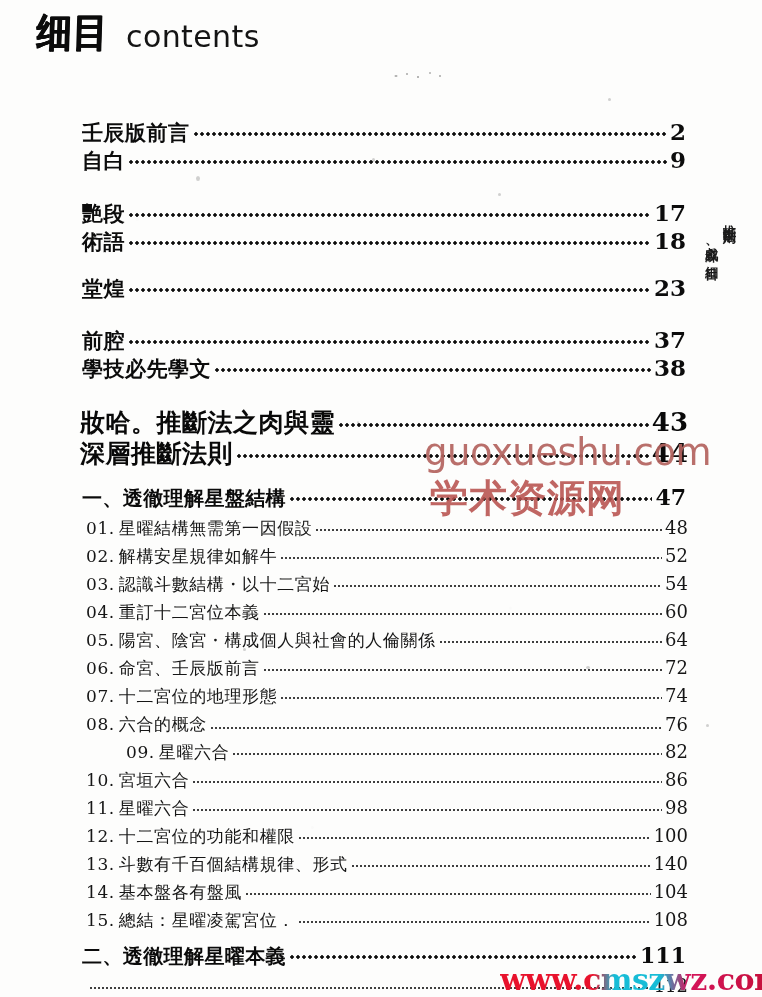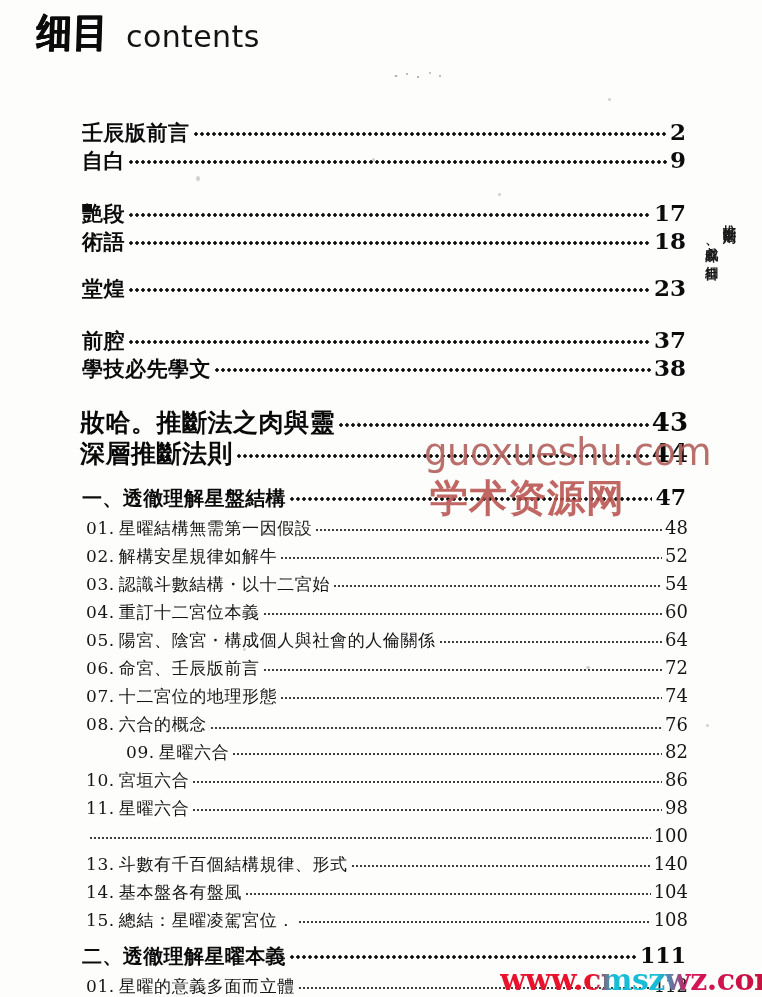--- a/index.html
+++ b/index.html
@@ -272,20 +272,21 @@
         <span class="label"><span class="num">10.</span><span>宮垣六合</span></span>
         <span class="leader fine"></span>
         <span class="pageno">86</span>
       </div>
       <div class="row lvl-item" style="left: 86px; right: 74px; top: 797px;">
         <span class="label"><span class="num">11.</span><span>星曜六合</span></span>
         <span class="leader fine"></span>
         <span class="pageno">98</span>
       </div>
       <div class="row lvl-item" style="left: 86px; right: 74px; top: 825px;">
+        <span class="label"><span class="num">12.</span><span>十二宮位的功能和權限</span></span>
         <span class="leader fine"></span>
         <span class="pageno">100</span>
       </div>
       <div class="row lvl-item" style="left: 86px; right: 74px; top: 853px;">
         <span class="label"><span class="num">13.</span><span>斗數有千百個結構規律、形式</span></span>
         <span class="leader fine"></span>
         <span class="pageno">140</span>
       </div>
       <div class="row lvl-item" style="left: 86px; right: 74px; top: 881px;">
         <span class="label"><span class="num">14.</span><span>基本盤各有盤風</span></span>
@@ -296,21 +297,20 @@
         <span class="label"><span class="num">15.</span><span>總結：星曜凌駕宮位．</span></span>
         <span class="leader fine"></span>
         <span class="pageno">108</span>
       </div>
       <div class="row lvl-section" style="left: 82px; right: 76px; top: 942px;">
         <span class="label"><span>二、透徹理解星曜本義</span></span>
         <span class="leader bold"></span>
         <span class="pageno">111</span>
       </div>
       <div class="row lvl-item" style="left: 86px; right: 74px; top: 975px;">
-        <span class="label"><span class="num">01.</span><span>星曜的意義多面而立體</span></span>
         <span class="leader fine"></span>
         <span class="pageno">112</span>
       </div>
     </div>
 
   <div class="side-vert">
     <span class="vcol">推斷法則</span>
     <span class="vcol second">戲綵、細目</span>
   </div>
 

